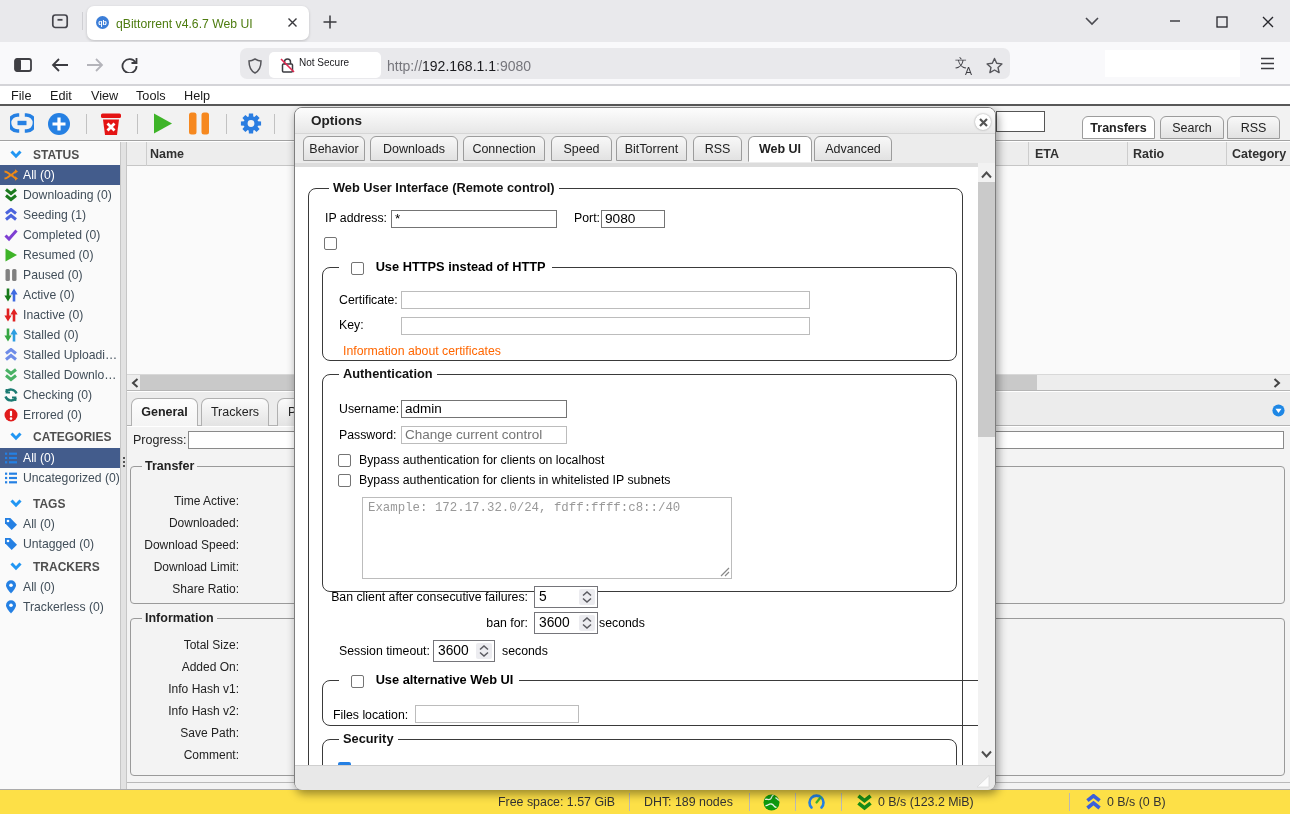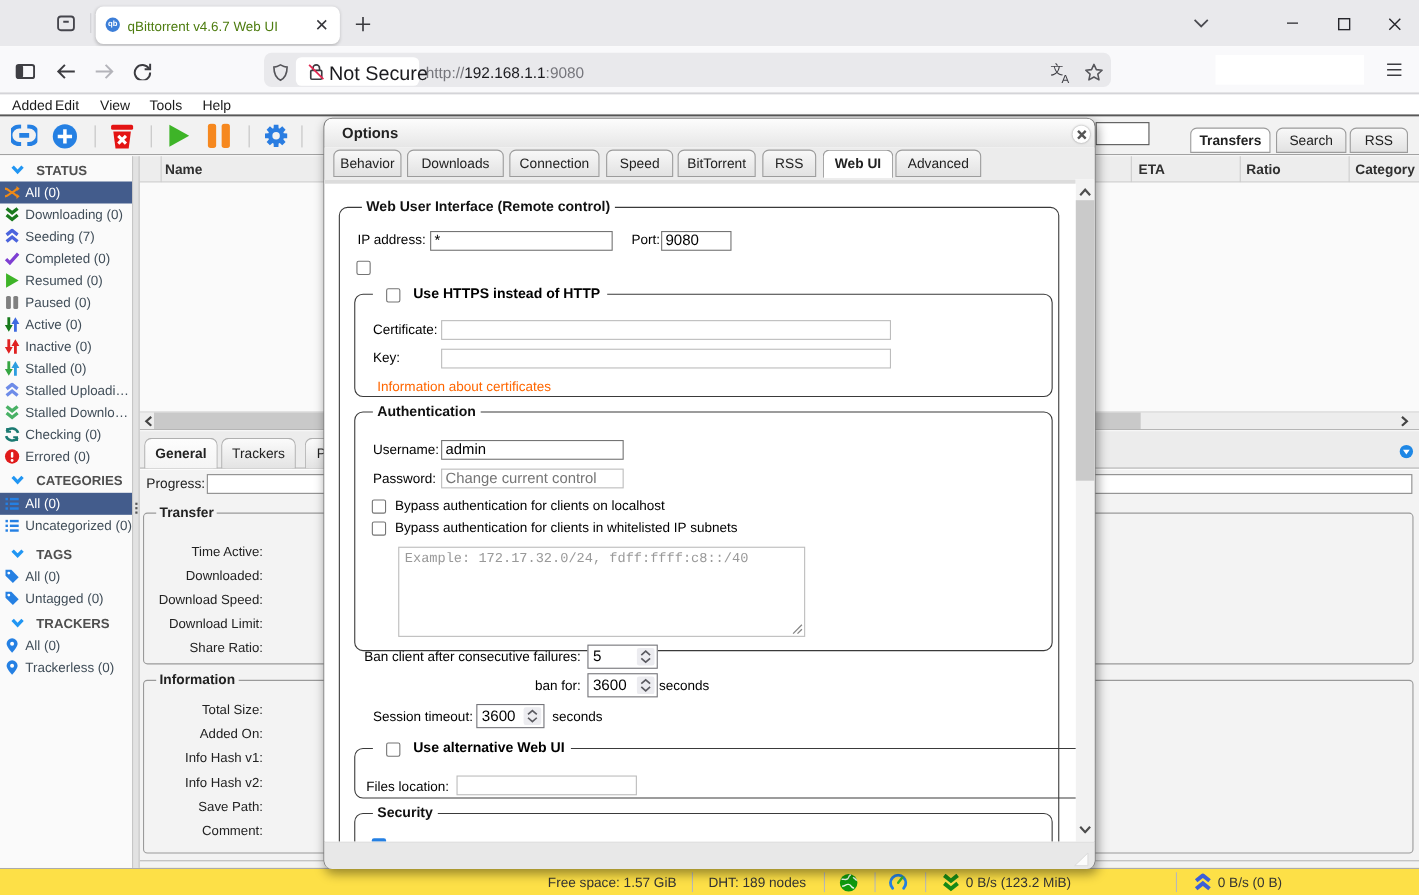--- a/index.html
+++ b/index.html
@@ -128,36 +128,36 @@
 <div class="abs" id="urlbar"></div>
 <svg class="abs" style="left:248px;top:58px" width="14" height="16" viewBox="0 0 14 16">
     <path d="M7 1 C9 2.2 11.5 3 13 3 C13 9 11 13 7 15 C3 13 1 9 1 3 C2.5 3 5 2.2 7 1 Z" fill="none" stroke="#55555a" stroke-width="1.5"></path>
   </svg>
 <div class="abs" id="chip"></div>
 <svg class="abs" style="left:279px;top:57px" width="17" height="17" viewBox="0 0 17 17">
     <rect x="3.5" y="7" width="10" height="8" rx="1" fill="none" stroke="#3b3b40" stroke-width="1.5"></rect>
     <path d="M5.5 7 V5 a3 3 0 0 1 6 0 v2" fill="none" stroke="#3b3b40" stroke-width="1.5"></path>
     <path d="M2 2 L15 15" stroke="#e22850" stroke-width="1.6"></path>
   </svg>
-<div class="abs" style="left:299px;top:57px;font-size:18px;color:#1b1b1f">Not Secure</div>
+<div class="abs" style="left:299px;top:57px;font-size:10px;color:#1b1b1f">Not Secure</div>
 <div class="abs" style="left:387px;top:58px;font-size:14px;color:#76767c">http://<span style="color:#1b1b1f">192.168.1.1</span>:9080</div>
 <svg class="abs" style="left:955px;top:56px" width="21" height="20" viewBox="0 0 21 20">
     <text x="0" y="11" font-size="12" fill="#3e3e44">文</text>
     <text x="10" y="19" font-size="10.5" fill="#3e3e44">A</text>
   </svg>
 <svg class="abs" style="left:986px;top:57px" width="17" height="17" viewBox="0 0 17 17">
     <path d="M8.5 1.5 L10.7 6.3 L15.9 6.9 L12 10.4 L13.1 15.6 L8.5 13 L3.9 15.6 L5 10.4 L1.1 6.9 L6.3 6.3 Z" fill="none" stroke="#55555a" stroke-width="1.4" stroke-linejoin="round"></path>
   </svg>
 <div class="abs" id="whitebox"></div>
 <svg class="abs" style="left:1260px;top:57px" width="15" height="13" viewBox="0 0 15 13">
     <path d="M1 1.5 H14 M1 6.5 H14 M1 11.5 H14" stroke="#3c3c41" stroke-width="1.4"></path>
   </svg>
 
 <div class="abs" id="menubar">
-  <div class="menuitem" style="left:11px">Added</div>
+  <div class="menuitem" style="left:11px">File</div>
   <div class="menuitem" style="left:50px">Edit</div>
   <div class="menuitem" style="left:91px">View</div>
   <div class="menuitem" style="left:136px">Tools</div>
   <div class="menuitem" style="left:184px">Help</div>
 </div>
 <div class="abs" id="menuline"></div>
 <div class="abs" id="toolbar"></div>
 <div class="abs tsep" style="left:86px"></div>
 <div class="abs tsep" style="left:137px"></div>
 <div class="abs tsep" style="left:226px"></div>
@@ -303,21 +303,21 @@
       </svg>
       <span class="tx">Downloading (0)</span>
     </div>
   <div class="srow" style="top:63px">
       <svg class="ic" viewBox="0 0 14 14">
         <g stroke="#4b64dd" stroke-width="3" fill="none">
           <path d="M2 5.5 L7 1.5 L12 5.5"></path>
           <path d="M2 11.5 L7 7.5 L12 11.5"></path>
         </g>
       </svg>
-      <span class="tx">Seeding (7)</span>
+      <span class="tx">Seeding (1)</span>
     </div>
   <div class="srow" style="top:83px">
       <svg class="ic" viewBox="0 0 14 14">
         <path d="M1.5 7.5 L5 11 L12.5 2.5" stroke="#7e3fd2" stroke-width="3" fill="none"></path>
       </svg>
       <span class="tx">Completed (0)</span>
     </div>
   <div class="srow" style="top:103px">
       <svg class="ic" viewBox="0 0 14 14">
         <path d="M1.5 0.5 L13 7 L1.5 13.5 Z" fill="#3eb428"></path>

